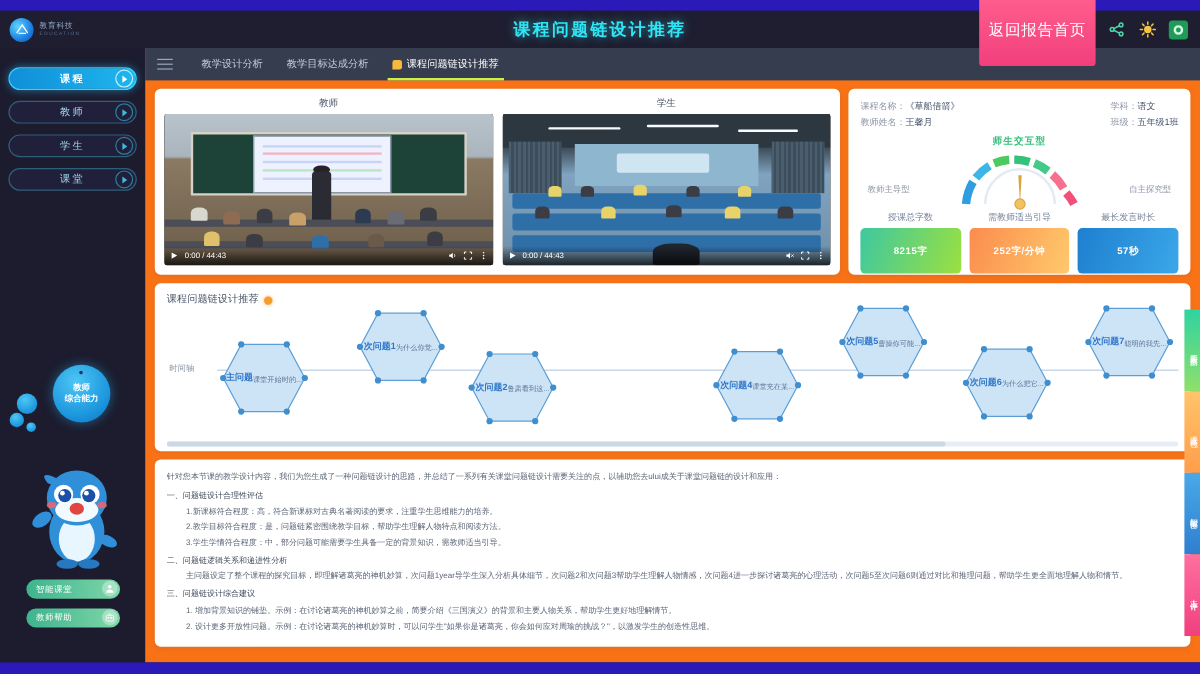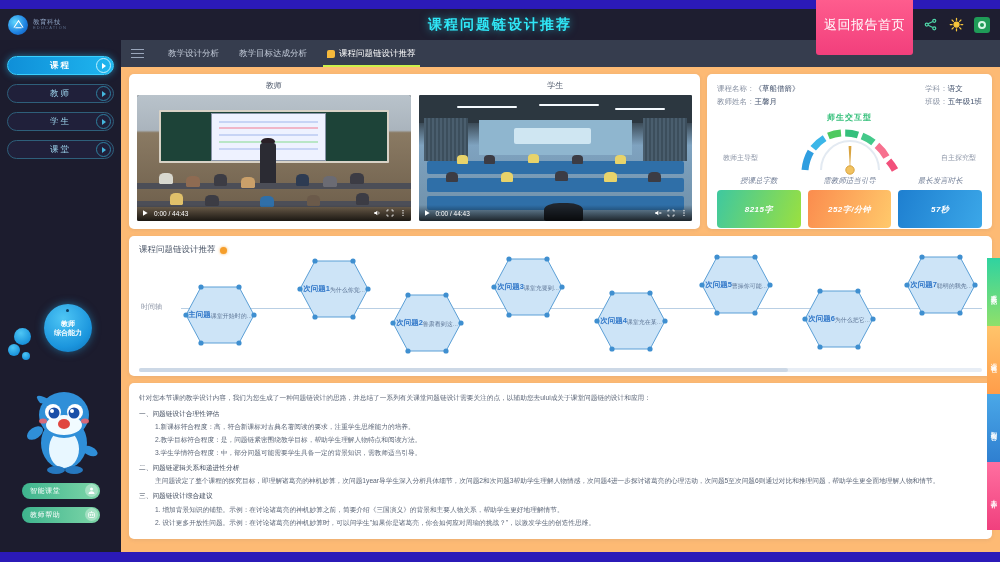--- a/index.html
+++ b/index.html
@@ -111,21 +111,21 @@
   .ai-btn .txt { font-size:7px; color:#ffffff; letter-spacing:.6px; }
   .ai-btn .circ {
     position:absolute; right:2px; top:1px; width:13px; height:13px; border-radius:50%;
     background:rgba(255,255,255,.35); display:flex; align-items:center; justify-content:center;
   }
   .ai-btn .circ svg { width:9px; height:9px; }
 
   
   .main {
     position:absolute; top:40px; left:121px; right:0; bottom:10px;
-    background:#fdba74;
+    background:#f97316;
   }
   .tabbar {
     height:27px; background:#363d4e; display:flex; align-items:center; padding-left:10px; gap:0;
   }
   .ham { width:13px; display:flex; flex-direction:column; gap:2.5px; cursor:pointer; margin-right:14px; }
   .ham span { display:block; height:1.5px; background:#9aa6bb; }
   .tab {
     position:relative; height:27px; display:flex; align-items:center; gap:4px;
     padding:0 10px; font-size:8.5px; color:#c3cbd9; cursor:pointer; white-space:nowrap;
   }
@@ -185,21 +185,21 @@
 
   .gauge-area { margin-top:4px; position:relative; height:62px; }
   .gauge-title {
     position:absolute; left:0; right:0; top:0; text-align:center;
     font-size:8px; color:#35c07b; font-weight:bold; letter-spacing:1px;
   }
   .gauge-svg { position:absolute; left:50%; transform:translateX(-50%); top:12px; }
   .g-left { position:absolute; left:6px; top:41px; font-size:7px; color:#8b94a5; }
   .g-right { position:absolute; right:6px; top:41px; font-size:7px; color:#8b94a5; }
 
-  .stats { display:flex; gap:7px; margin-top:2px;font-style:italic; }
+  .stats { display:flex; gap:7px; margin-top:2px; }
   .stat { flex:1; text-align:center; }
   .stat .lab { font-size:7.5px; color:#77839a; margin-bottom:4px; }
   .stat .val {
     height:38px; border-radius:4px; color:#fff; font-size:8px; font-weight:bold;
     display:flex; align-items:center; justify-content:center; letter-spacing:.5px;
   }
   .v-green { background:linear-gradient(110deg,#3ec8a0,#9be03f); }
   .v-orange{ background:linear-gradient(110deg,#fb8c4e,#ffc96b); }
   .v-blue  { background:linear-gradient(110deg,#1e7fd0,#3ba7e8); }
 
@@ -627,35 +627,20 @@
                 <circle cx="56" cy="59" r="2.6" fill="#3f8fd0"></circle>
               <circle cx="18" cy="59" r="2.6" fill="#3f8fd0"></circle>
                 <circle cx="3" cy="31" r="2.6" fill="#3f8fd0"></circle>
             </svg>
             <div class="tx">
               <span class="n1">次问题2</span>
               <span class="n2">鲁肃看到这...</span>
             </div>
           </div>
 
-          <div class="hexnode" style="left:352px; top:-6px;">
-            <svg viewBox="0 0 74 62">
-              <polygon points="18,3 56,3 71,31 56,59 18,59 3,31" fill="#cde4f7" stroke="#5b9fd6" stroke-width="1"></polygon>
-              <circle cx="18" cy="3" r="2.6" fill="#3f8fd0"></circle>
-                <circle cx="56" cy="3" r="2.6" fill="#3f8fd0"></circle>
-              <circle cx="71" cy="31" r="2.6" fill="#3f8fd0"></circle>
-                <circle cx="56" cy="59" r="2.6" fill="#3f8fd0"></circle>
-              <circle cx="18" cy="59" r="2.6" fill="#3f8fd0"></circle>
-                <circle cx="3" cy="31" r="2.6" fill="#3f8fd0"></circle>
-            </svg>
-            <div class="tx">
-              <span class="n1">次问题3</span>
-              <span class="n2">课堂充要到...</span>
-            </div>
-          </div>
 
           <div class="hexnode" style="left:455px; top:28px;">
             <svg viewBox="0 0 74 62">
               <polygon points="18,3 56,3 71,31 56,59 18,59 3,31" fill="#cde4f7" stroke="#5b9fd6" stroke-width="1"></polygon>
               <circle cx="18" cy="3" r="2.6" fill="#3f8fd0"></circle>
                 <circle cx="56" cy="3" r="2.6" fill="#3f8fd0"></circle>
               <circle cx="71" cy="31" r="2.6" fill="#3f8fd0"></circle>
                 <circle cx="56" cy="59" r="2.6" fill="#3f8fd0"></circle>
               <circle cx="18" cy="59" r="2.6" fill="#3f8fd0"></circle>
                 <circle cx="3" cy="31" r="2.6" fill="#3f8fd0"></circle>

